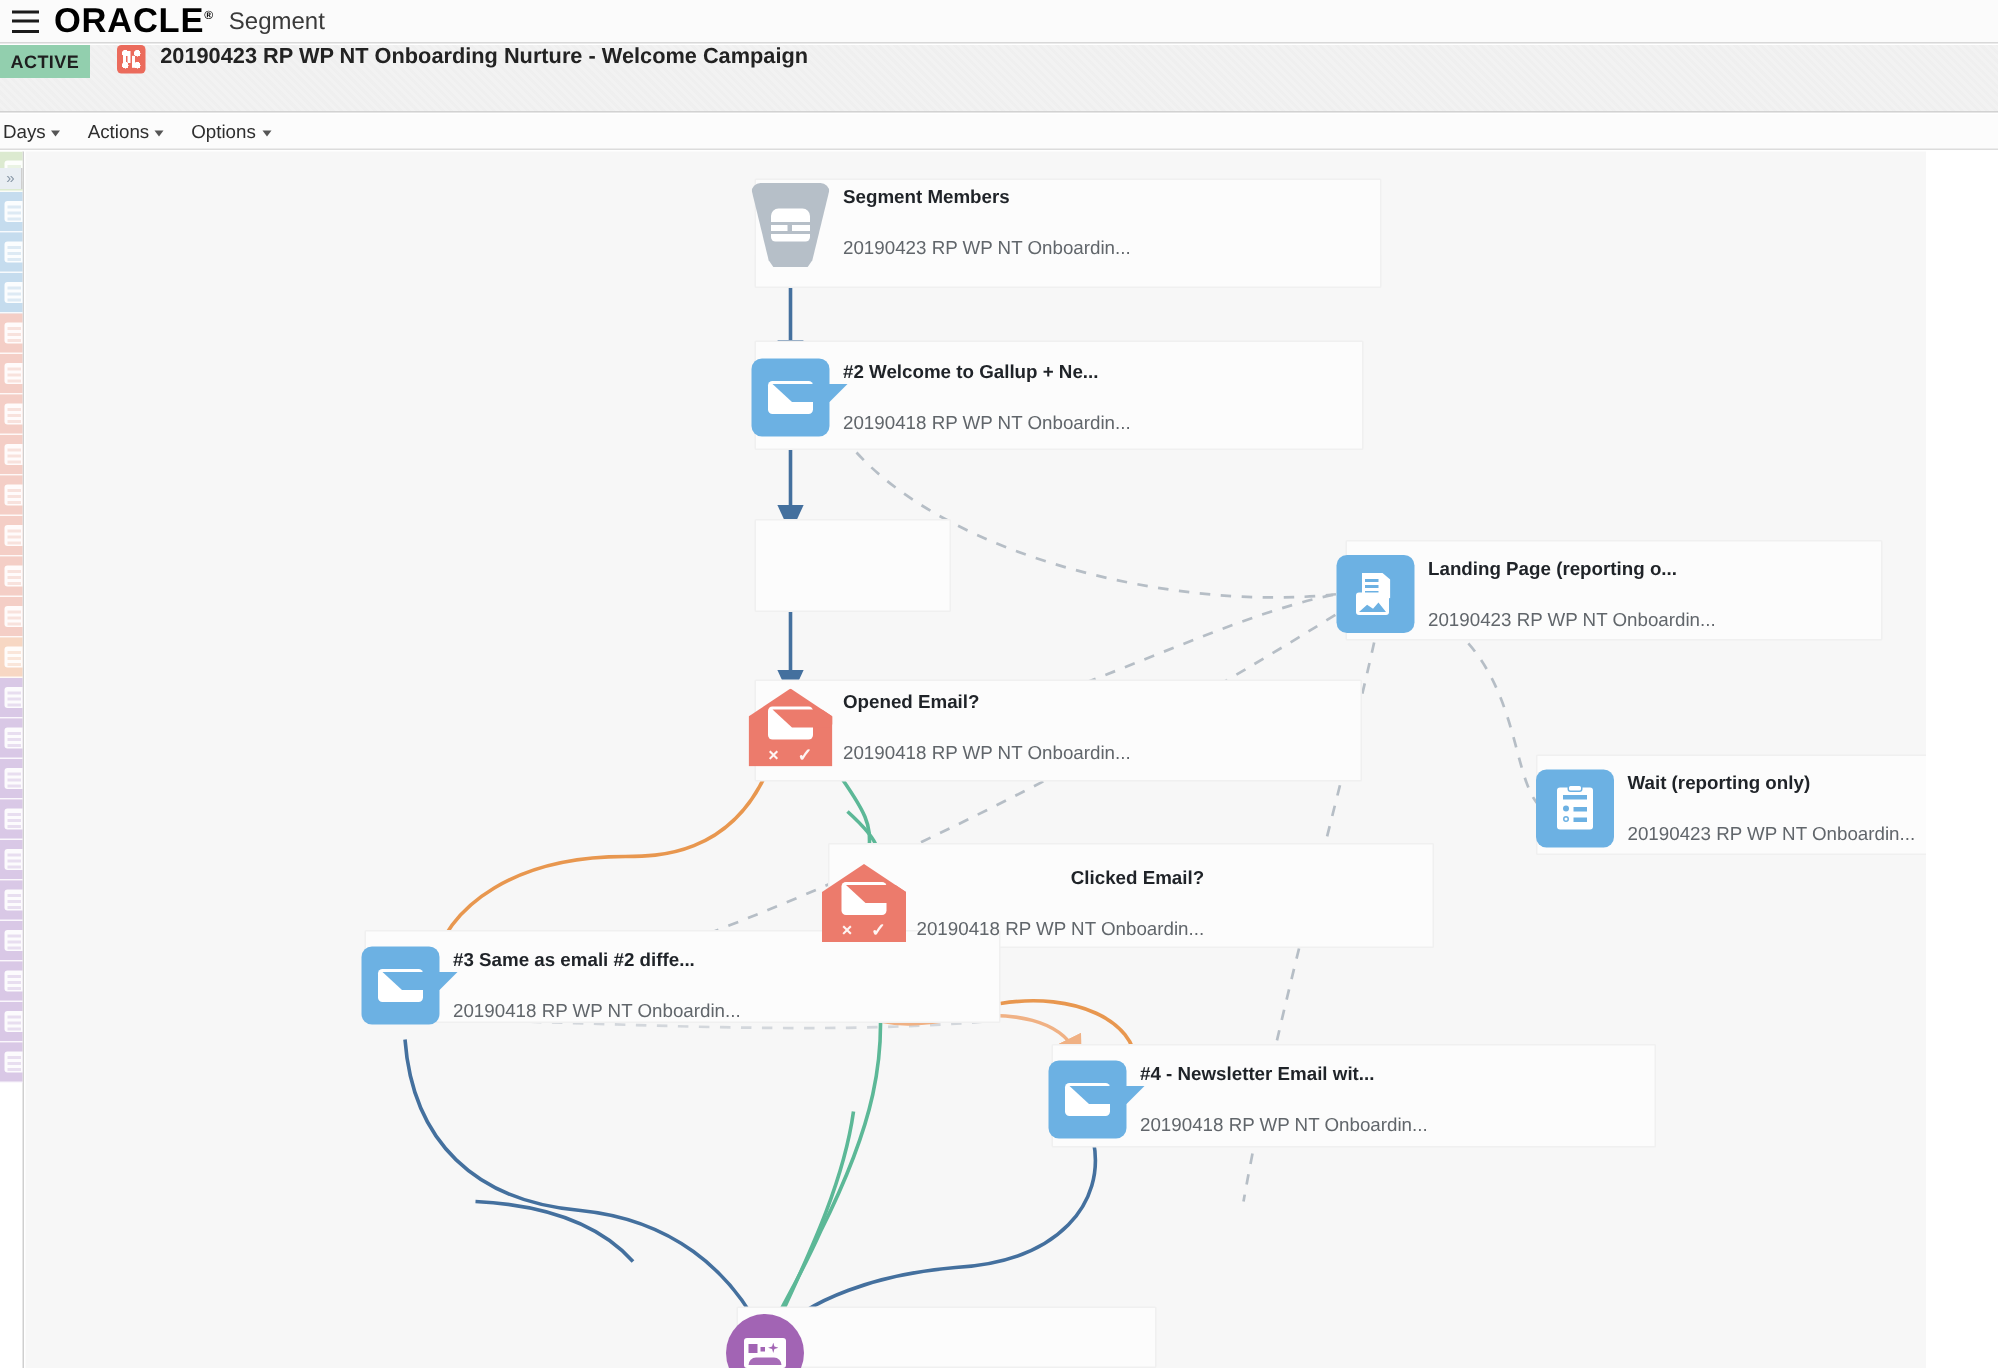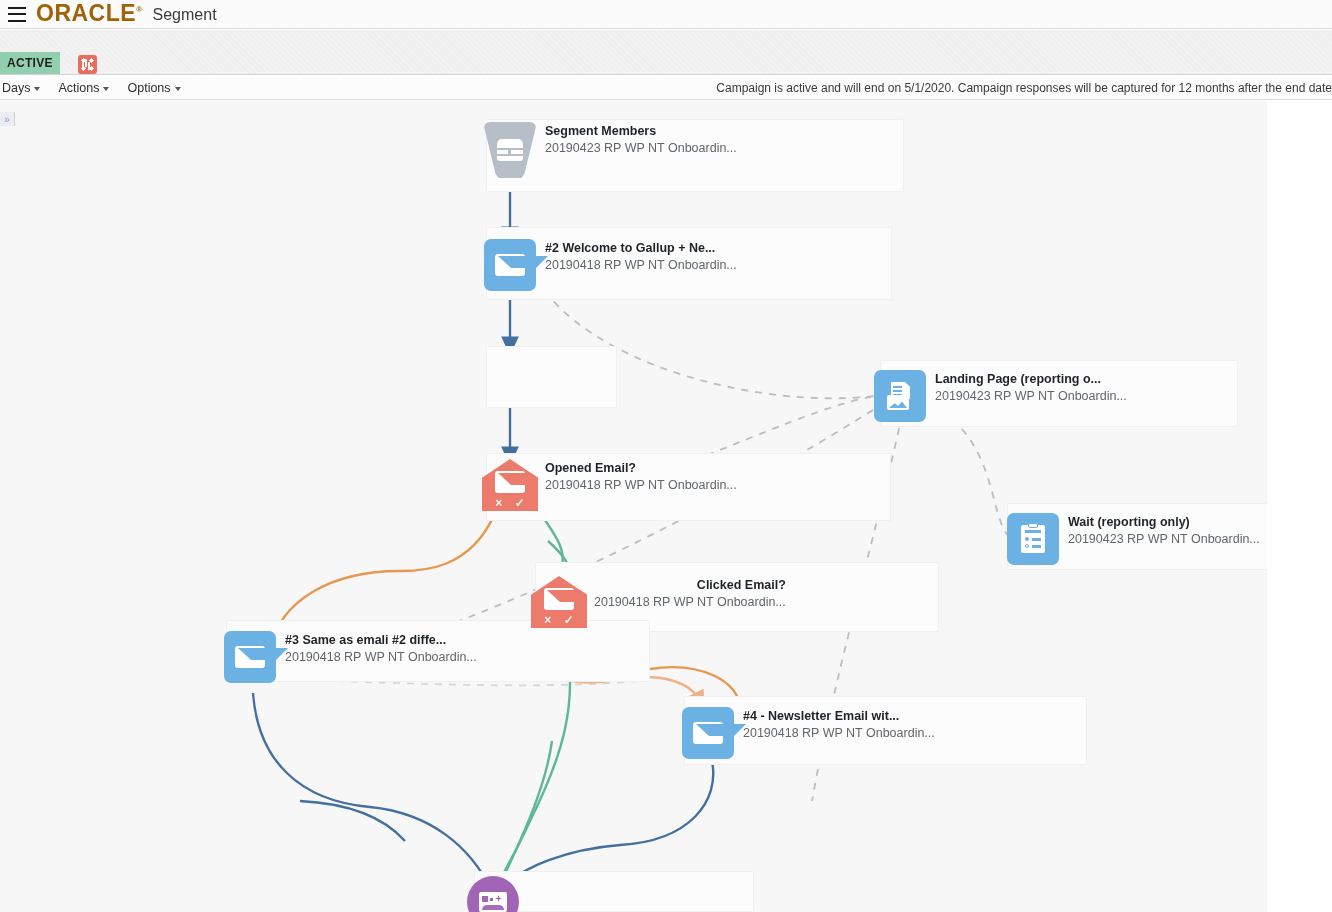--- a/index.html
+++ b/index.html
@@ -24,32 +24,32 @@
   }
   .hamburger {
     width: 18px; height: 15px;
     display: flex; flex-direction: column; justify-content: space-between;
     cursor: pointer;
   }
   .hamburger i { display:block; height: 2px; background: #1b1b1b; border-radius: 0; }
 
   .oracle-logo {
     font-size: 23px; font-weight: bold; letter-spacing: 0.5px;
-    color: #a16207; line-height: 1; position: relative; top: -1px;
+    color: #000000; line-height: 1; position: relative; top: -1px;
     font-family: "Liberation Sans", sans-serif;
   }
   .oracle-reg { font-size: 8px; vertical-align: super; }
   .brand-sub { font-size: 16px; color: #3a3a3a; position: relative; top: 1px; }
 
   
   .titlebar {
     position: absolute; left: 0; top: 30px; width: 1332px; height: 45px;
     background: #f2f2f2;
     border-bottom: 1px solid #d2d2d2;
-    display: flex; align-items: flex-end; gap: 10px;
+    display: flex; align-items: flex-start; gap: 10px;
     padding-left: 0px;
     background-image: repeating-linear-gradient(45deg, rgba(0,0,0,0.012) 0 2px, rgba(0,0,0,0) 2px 4px);
   }
   .status-badge {
     background: #92cfae; color: #1e1e1e;
     font-size: 12px; font-weight: bold; letter-spacing: 0.3px;
     padding: 4px 7px 4px 7px;
     margin-left: 0px;
   }
   .camp-icon {
@@ -120,21 +120,21 @@
     background: #ffffff; opacity: 0.92;
   }
   .pal-glyph::after {
     content:""; position: absolute; left: 2px; top: 3px; right: 3px; height: 2px;
     background: currentColor; opacity: .55;
     box-shadow: 0 4px 0 0 currentColor, 0 8px 0 0 currentColor;
   }
 
   
   .canvas {
-    position: absolute; left: 0; top: 101px;
+    position: absolute; left: 17px; top: 101px;
     width: 1267px; height: 811px;
     background: #f7f7f7;
     overflow: hidden;
   }
   .canvas-inner { position: absolute; left: 0; top: 0; width: 1315px; height: 811px; }
   svg.wires { position: absolute; left: 0; top: 0; width: 1315px; height: 811px; overflow: visible; }
 
   
   .label-panel {
     position: absolute;
@@ -146,21 +146,21 @@
     position: absolute;
     display: flex; align-items: flex-start; gap: 0px;
     cursor: pointer;
   }
   .node-icon { position: relative; flex: none; }
   .node-text { padding-top: 2px; padding-left: 9px; white-space: nowrap; }
   .node-title {
     font-size: 12.5px; font-weight: bold; color: #1f2328; line-height: 15px;
   }
   .node-sub {
-    font-size: 12.5px; color: #61666b; line-height: 16px; margin-top: 1px;
+    font-size: 12.5px; color: #61666b; line-height: 16px; margin-top: 18px;
   }
 
   
   .ico-square {
     width: 52px; height: 52px; border-radius: 7px; background: #6cb1e3;
     display:flex; align-items:center; justify-content:center;
   }
   .ico-square.lp { width: 52px; height: 52px; }
   .ico-funnel {
     width: 52px; height: 56px; background: #b6bfc8;
@@ -311,36 +311,36 @@
     </div>
     <div class="oracle-logo">
       <span>ORACLE</span><span class="oracle-reg">®</span>
     </div>
     <div class="brand-sub">Segment</div>
   </div>
 
   <div class="titlebar">
     <div class="status-badge">ACTIVE</div>
     <div class="camp-icon"></div>
+    <div class="camp-title">20190423 RP WP NT Onboarding Nurture - Welcome Campaign</div>
   </div>
 
   <div class="menubar">
     <div class="menu-item">
       <span>Days</span>
       <span class="caret"></span>
     </div>
     <div class="menu-item">
       <span>Actions</span>
       <span class="caret"></span>
     </div>
     <div class="menu-item">
       <span>Options</span>
       <span class="caret"></span>
     </div>
-    <div class="menu-status">Campaign is active and will end on 5/1/2020. Campaign responses will be captured for 12 months after the end date</div>
   </div>
 
   <div class="palette" id="palette">
       <div class="pal-item" style="background: rgb(220, 234, 208);">
         <div class="pal-glyph" style="color: rgb(220, 234, 208);"></div>
       </div>
       <div class="pal-item" style="background: rgb(197, 220, 238);">
         <div class="pal-glyph" style="color: rgb(197, 220, 238);"></div>
       </div>
       <div class="pal-item" style="background: rgb(197, 220, 238);">

